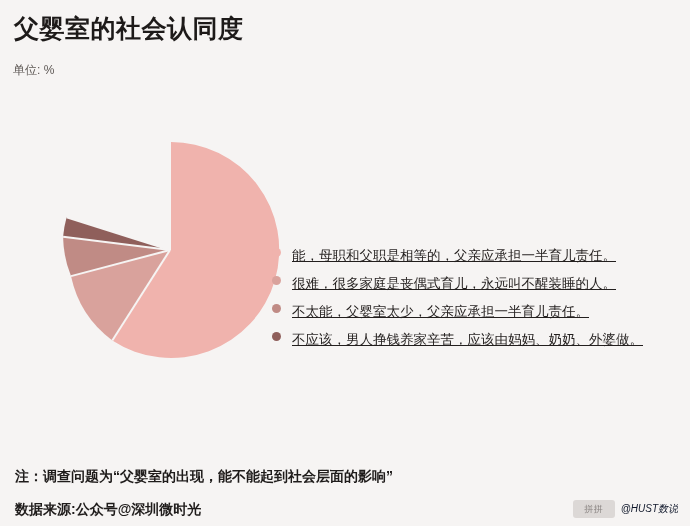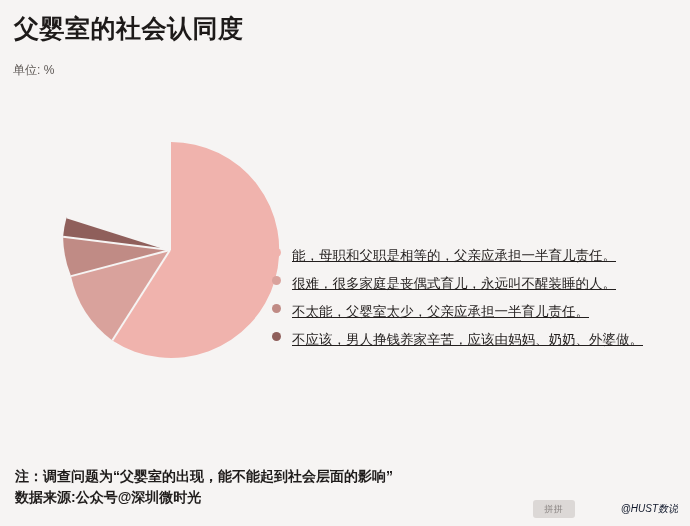--- a/index.html
+++ b/index.html
@@ -75,30 +75,29 @@
     white-space: nowrap;
   }
   .footnote {
     position: absolute;
     left: 15px;
     font-size: 14px;
     color: #1f1c1b;
     font-weight: 700;
   }
   .footnote.n1 { top: 468px; }
-  .footnote.n2 { top: 489px; font-weight: 700; }
+  .footnote.n2 { top: 501px; font-weight: 700; }
   .watermark {
     position: absolute;
     right: 12px;
     bottom: 8px;
     display: flex;
     align-items: center;
     font-size: 13px;
     color: #4b4745;
-    gap: 40px;
   }
   .wm-logo {
     display: inline-block;
     width: 42px;
     height: 18px;
     margin-right: 6px;
     border-radius: 3px;
     background: #dcd8d6;
     color: #6e6got;
     position: relative;

